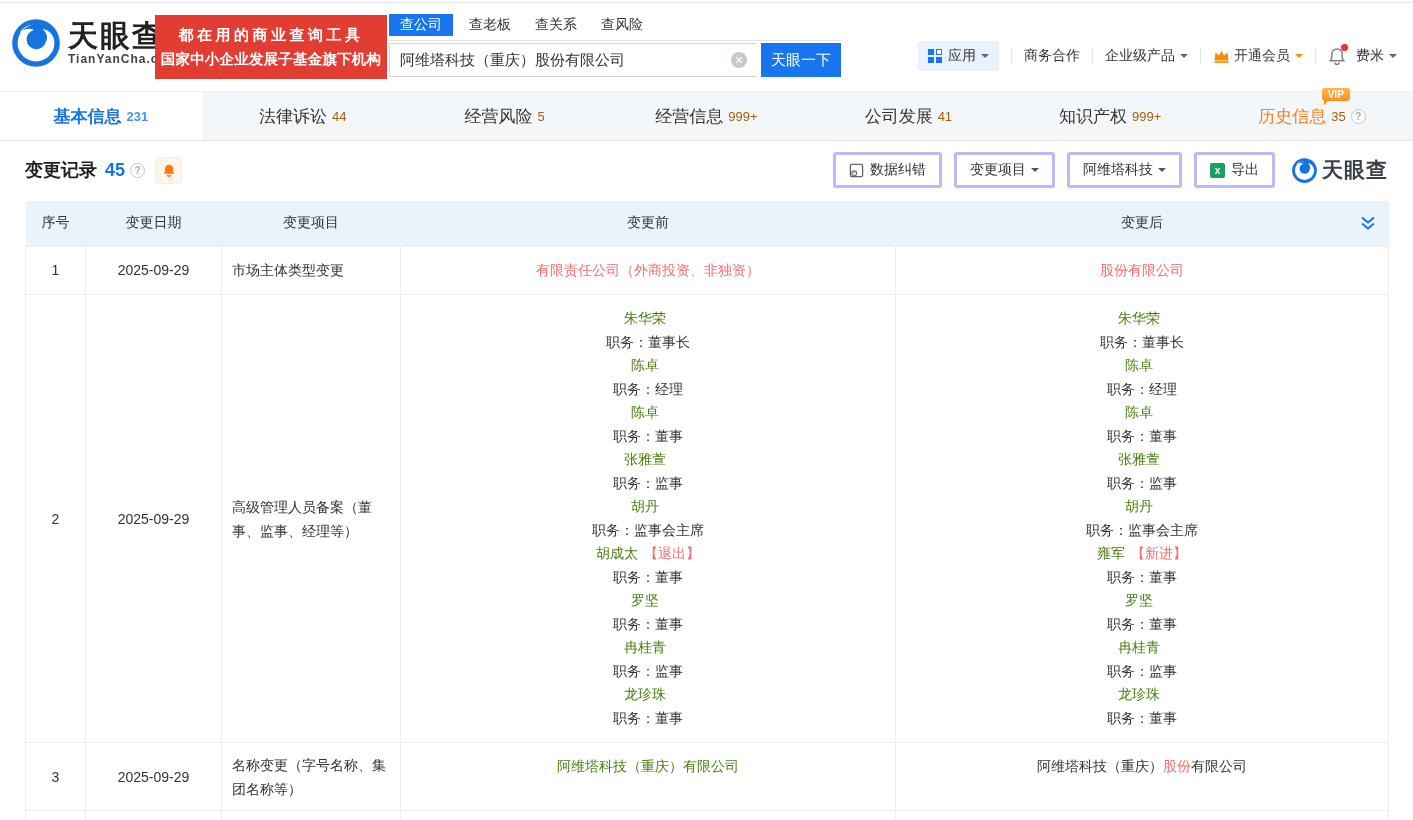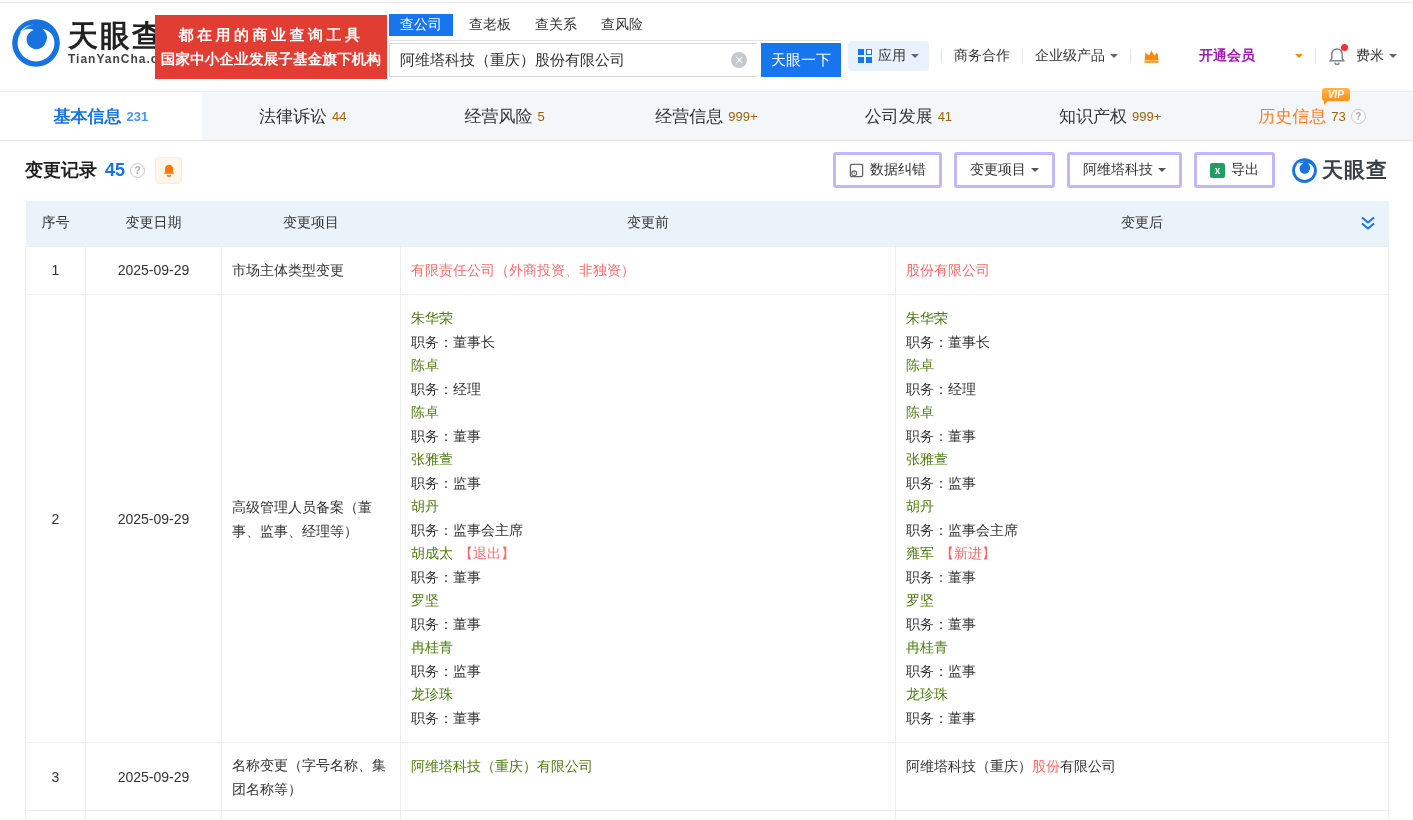--- a/index.html
+++ b/index.html
@@ -36,35 +36,35 @@
   .top-nav { position:absolute; right:16px; top:36px; display:flex; align-items:center; height:34px; font-size:14px; }
   .nav-sep { width:1px; height:14px; background:#E2E2E2; margin:0 12px; }
   .apps-chip { display:flex; align-items:center; background:#E9F1FC; border-radius:4px; padding:6px 10px; cursor:pointer; }
   .apps-chip .grid { display:inline-block; width:14px; height:14px; margin-right:6px; position:relative; }
   .grid i { position:absolute; width:6px; height:6px; background:#1775F0; }
   .grid i:nth-child(1){left:0;top:0;} .grid i:nth-child(2){right:0;top:0;background:#fff;border:1.5px solid #1775F0;}
   .grid i:nth-child(3){left:0;bottom:0;} .grid i:nth-child(4){right:0;bottom:0;}
   .caret { display:inline-block; width:0; height:0; border:4px solid transparent; border-top-color:#666;
     margin-left:5px; margin-top:4px; }
   .nav-item { cursor:pointer; display:flex; align-items:center; color:#333; }
-  .vip-link { color:#a21caf; font-weight:bold;gap:35px; }
+  .vip-link { color:#404040; font-weight:normal; }
   .vip-link .caret { border-top-color:#FF8A00; }
   .bell-wrap { position:relative; cursor:pointer; display:flex; align-items:center; }
   .red-dot { position:absolute; right:-2px; top:-3px; width:7px; height:7px; background:#F23030; border-radius:50%; }
 
   
   .tabs-bar { display:flex; height:50px; background:#F4F7FA; border-top:1px solid #EBEFF4; border-bottom:1px solid #E6E6E6; }
   .ctab { flex:1; display:flex; align-items:center; justify-content:center; cursor:pointer; font-size:17px; color:#333; }
   .ctab .cnt { font-size:13px; color:#a16207; margin-left:5px; }
   .ctab.active { background:#fff; color:#1673E0; font-weight:bold; }
   .ctab.active .cnt { color:#4D94F2; }
   .ctab.history { color:#FF7D1F; }
   .tab-inner { position:relative; display:flex; align-items:center; }
   .vip-badge { position:absolute; top:-17px; right:16px; background:linear-gradient(180deg,#FFB64A,#FF8F1F);
-    color:#fff; font-size:10px; font-style:italic; font-weight:bold; padding:1px 6px; border-radius:3px; }
+    color:#fff; font-size:10px; font-weight:bold; padding:1px 6px; border-radius:3px; }
   .vip-badge::after { content:""; position:absolute; left:2px; bottom:-4px; border:3px solid transparent;
     border-top-color:#FF8F1F; border-left-color:#FF8F1F; }
   .help-icon { display:inline-block; width:15px; height:15px; border:1px solid #C6C6C6; border-radius:50%;
     color:#AAA; font-size:10px; line-height:13px; text-align:center; margin-left:5px; cursor:pointer;
     font-weight:bold; background:#fff; }
 
   
   .section-head { display:flex; align-items:center; margin:10px 25px 0; height:38px; }
   .sec-title { font-size:18px; font-weight:bold; color:#1F1F1F; }
   .sec-count { font-size:18px; font-weight:bold; color:#1673E0; margin-left:8px; }
@@ -80,21 +80,21 @@
   .wm-logo { display:flex; align-items:center; margin-left:16px; }
   .wm-logo svg { width:27px; height:27px; }
   .wm-text { font-size:21px; font-weight:bold; color:#3A4047; margin-left:4px; letter-spacing:1px; }
 
   
   table { border-collapse:collapse; table-layout:fixed; width:1363px; margin:12px 25px 0; }
   th { background:#EAF2FA; height:45px; font-size:14px; font-weight:500; color:#333; text-align:center; position:relative; }
   td { border:1px solid #EDEDED; font-size:14px; color:#333; background:#fff; }
   .td-seq,.td-date { text-align:center; vertical-align:middle; }
   .td-item { vertical-align:middle; padding:6px 10px; line-height:24px; }
-  .td-change { vertical-align:top; padding:12px 10px; line-height:23.5px; }
+  .td-change { vertical-align:top; padding:12px 10px; line-height:23.5px;text-align:center; }
   .row-1 td { height:48px; }
   .row-3 td { height:68px; }
   .row-4 td { height:14px; }
   .red { color:#F56C6C; }
   a.blue-link { color:#4d7c0f; text-decoration:none; cursor:pointer; }
   .pline { line-height:23.5px; }
   .ptag { color:#F56C6C; margin-left:6px; }
   .chevron2 { position:absolute; right:12px; top:13px; cursor:pointer; }
 </style>
 </head>
@@ -211,21 +211,21 @@
   <div class="ctab">
     <span class="tab-inner">
       <span>知识产权</span>
       <span class="cnt">999+</span>
     </span>
   </div>
   <div class="ctab history">
     <span class="tab-inner">
       <span class="vip-badge">VIP</span>
       <span>历史信息</span>
-      <span class="cnt">73</span>
+      <span class="cnt">35</span>
       <span class="help-icon">?</span>
     </span>
   </div>
 </div>
 
 <div class="section-head">
   <span class="sec-title">变更记录</span>
   <span class="sec-count">45</span>
   <span class="help-icon">?</span>
   <span class="sub-bell">

